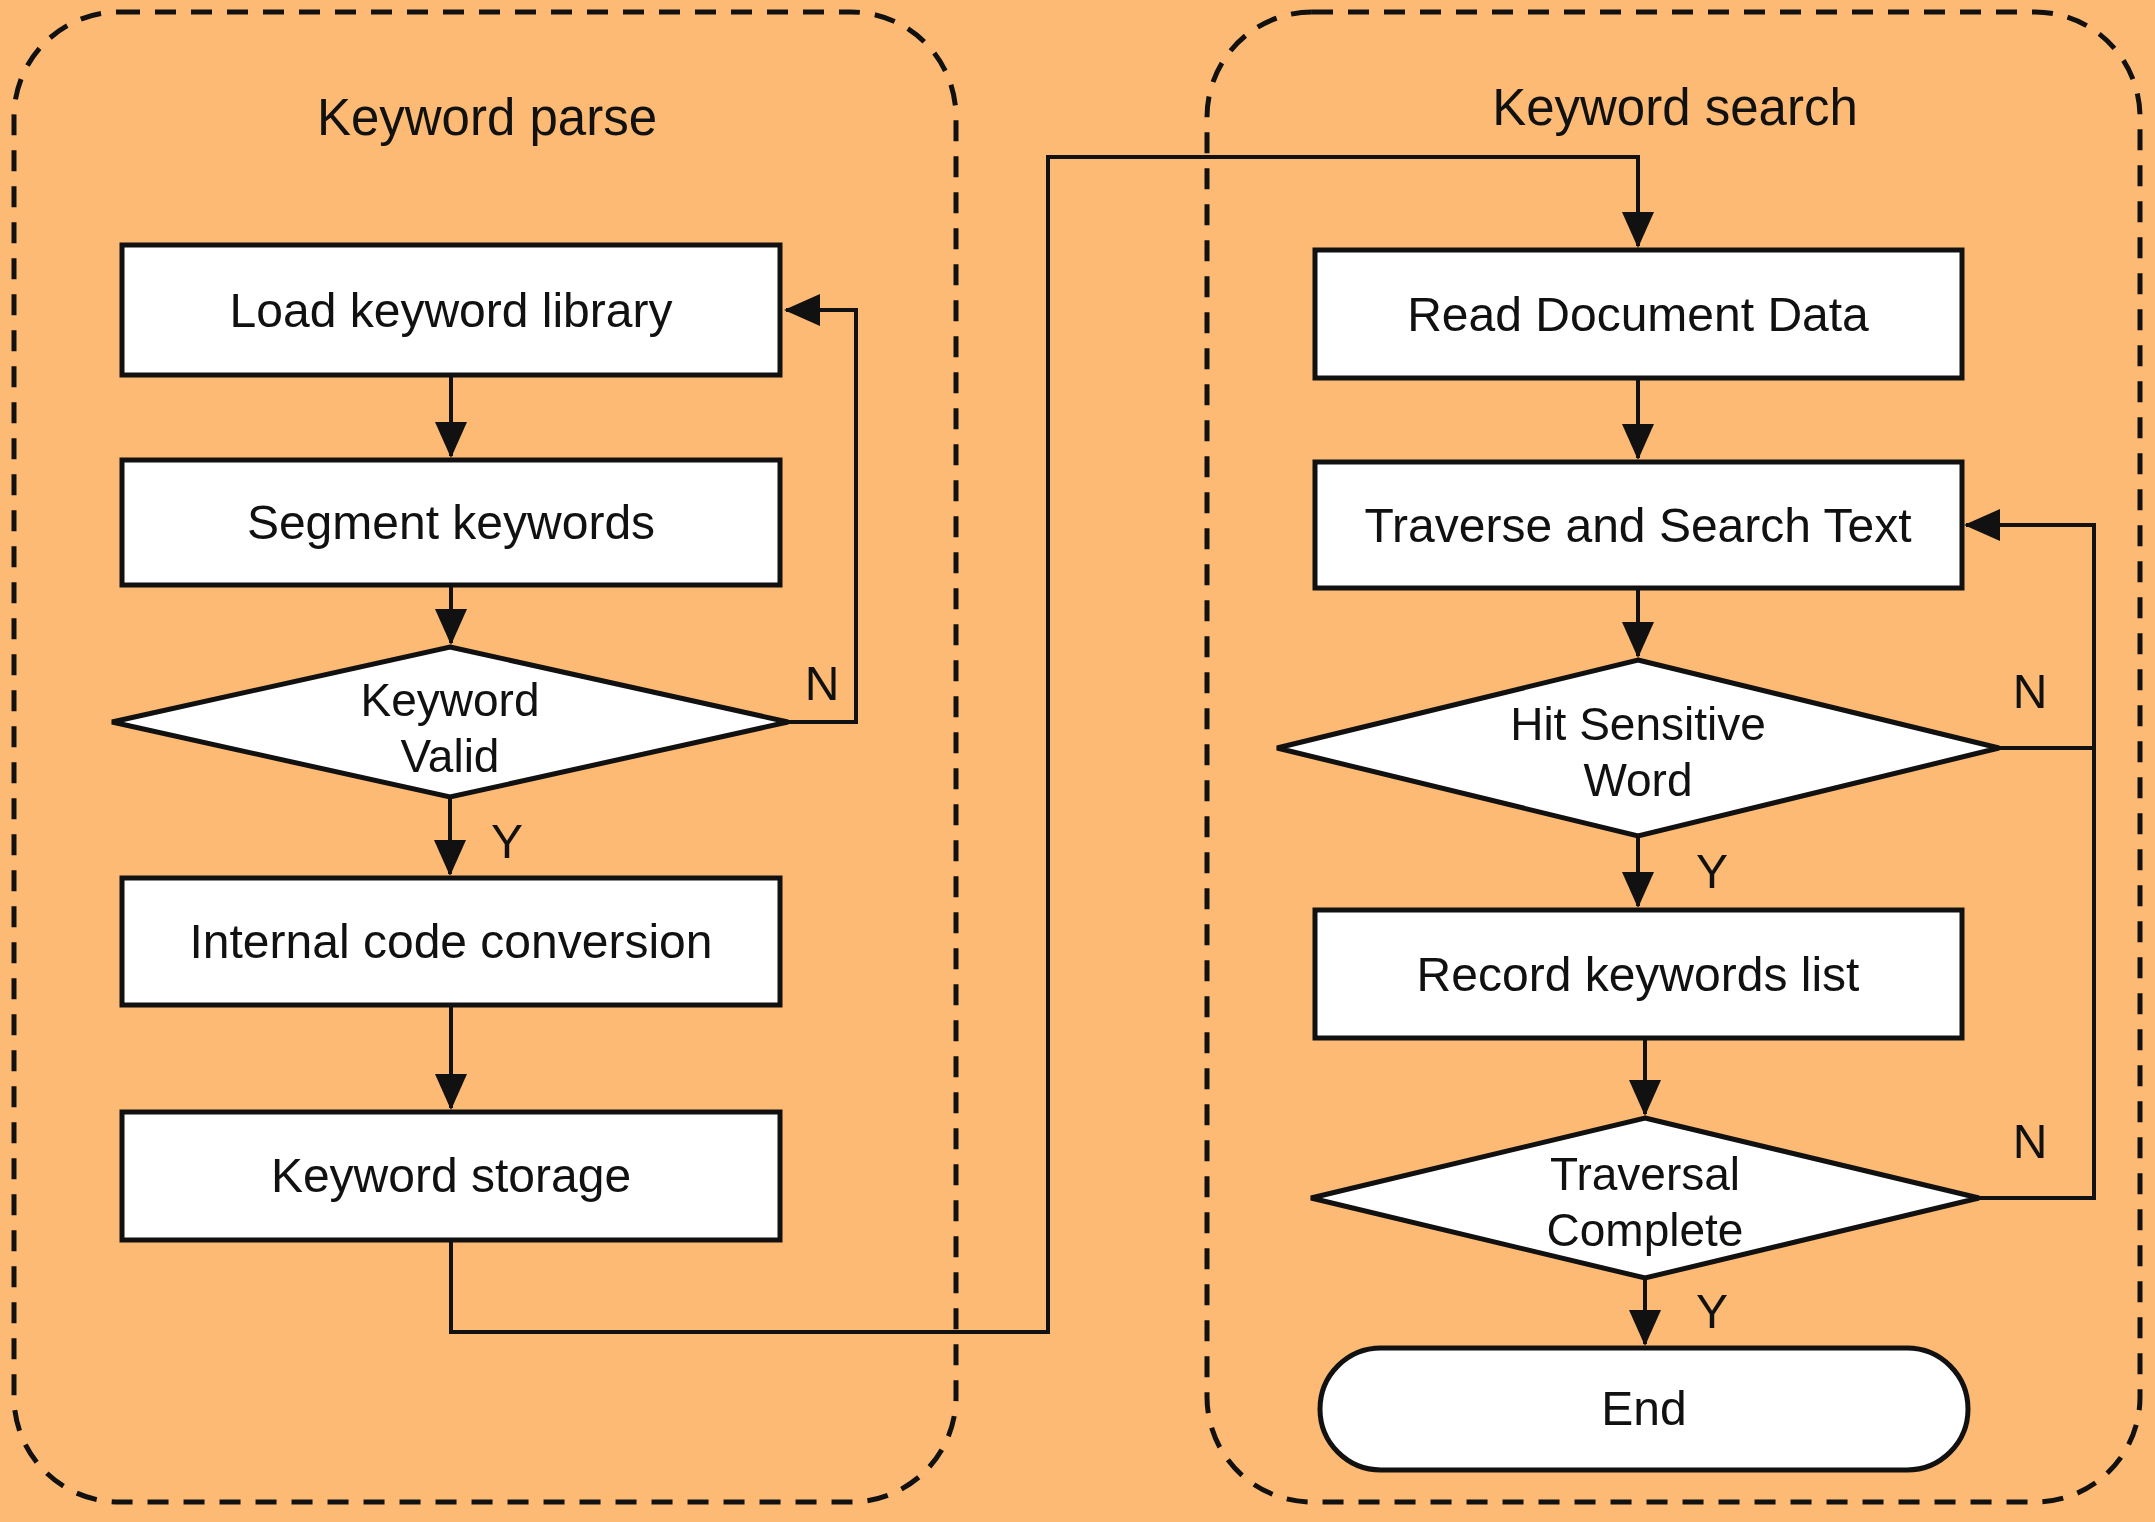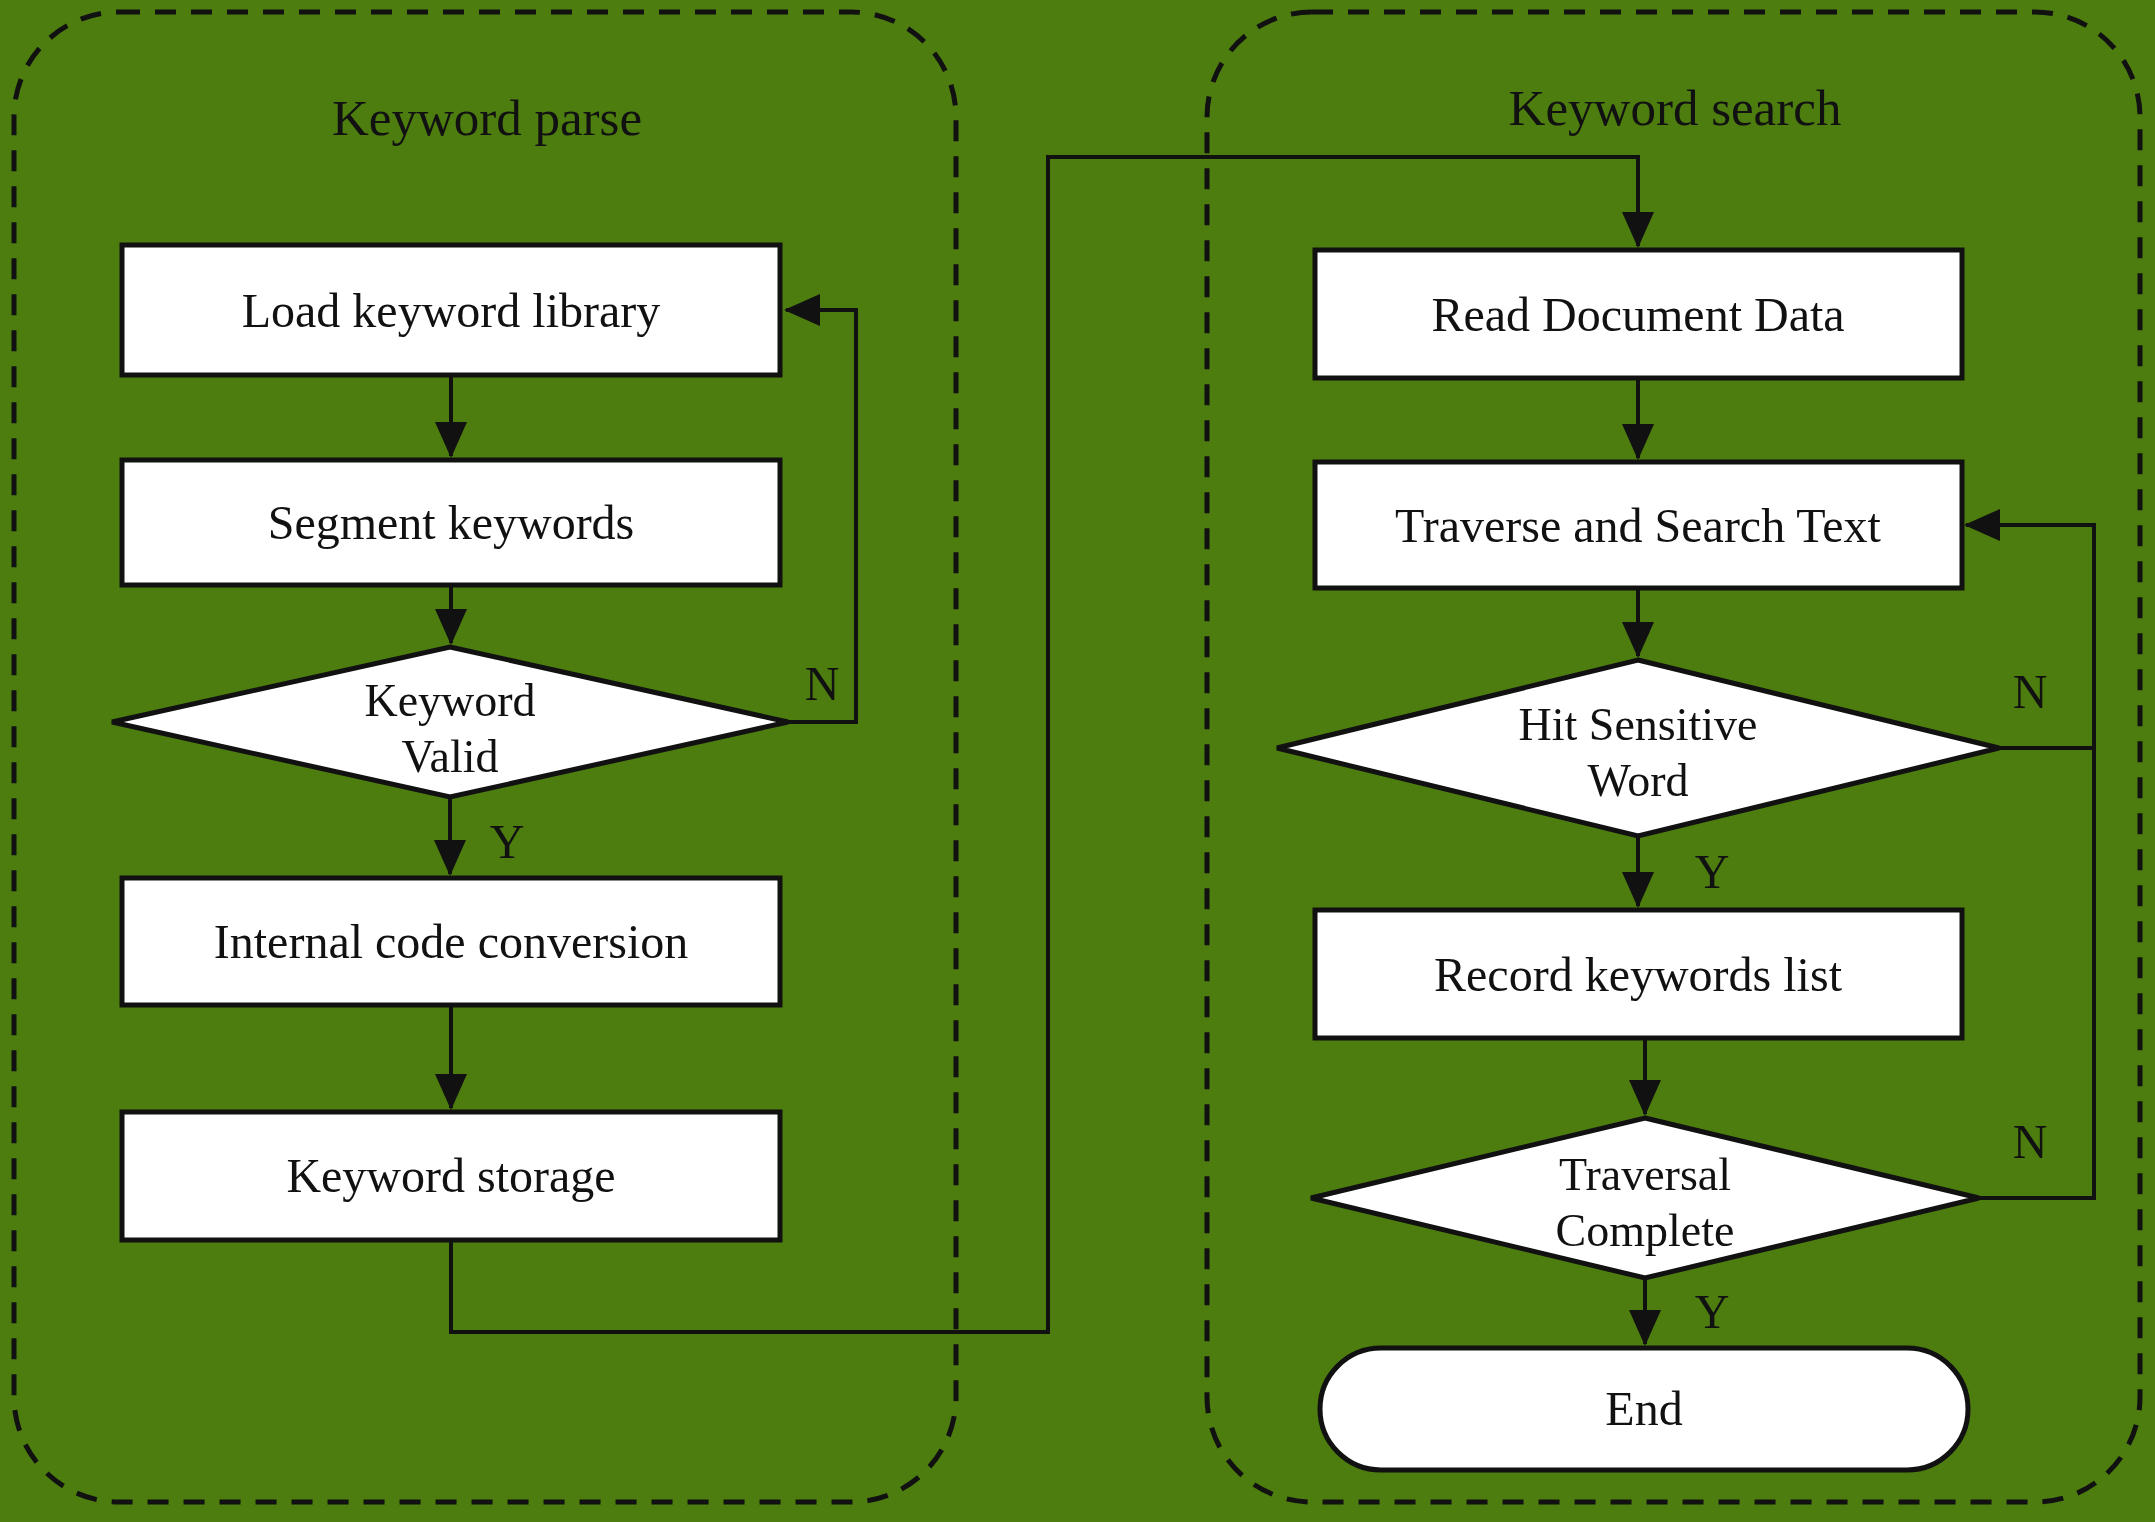--- a/index.html
+++ b/index.html
@@ -4,22 +4,22 @@
 <style>
   html, body {
     margin: 0;
     padding: 0;
     background: #ffffff;
   }
   .stage {
     width: 2155px;
     height: 1522px;
     position: relative;
-    background: #4d7c0f;
-    font-family: Liberation Serif, serif;
+    background: #fdba74;
+    font-family: Liberation Sans, sans-serif;
   }
   svg { display: block; }
 
   .container-box {
     fill: none;
     stroke: #111111;
     stroke-width: 5;
     stroke-dasharray: 21 15;
   }
   .node {

